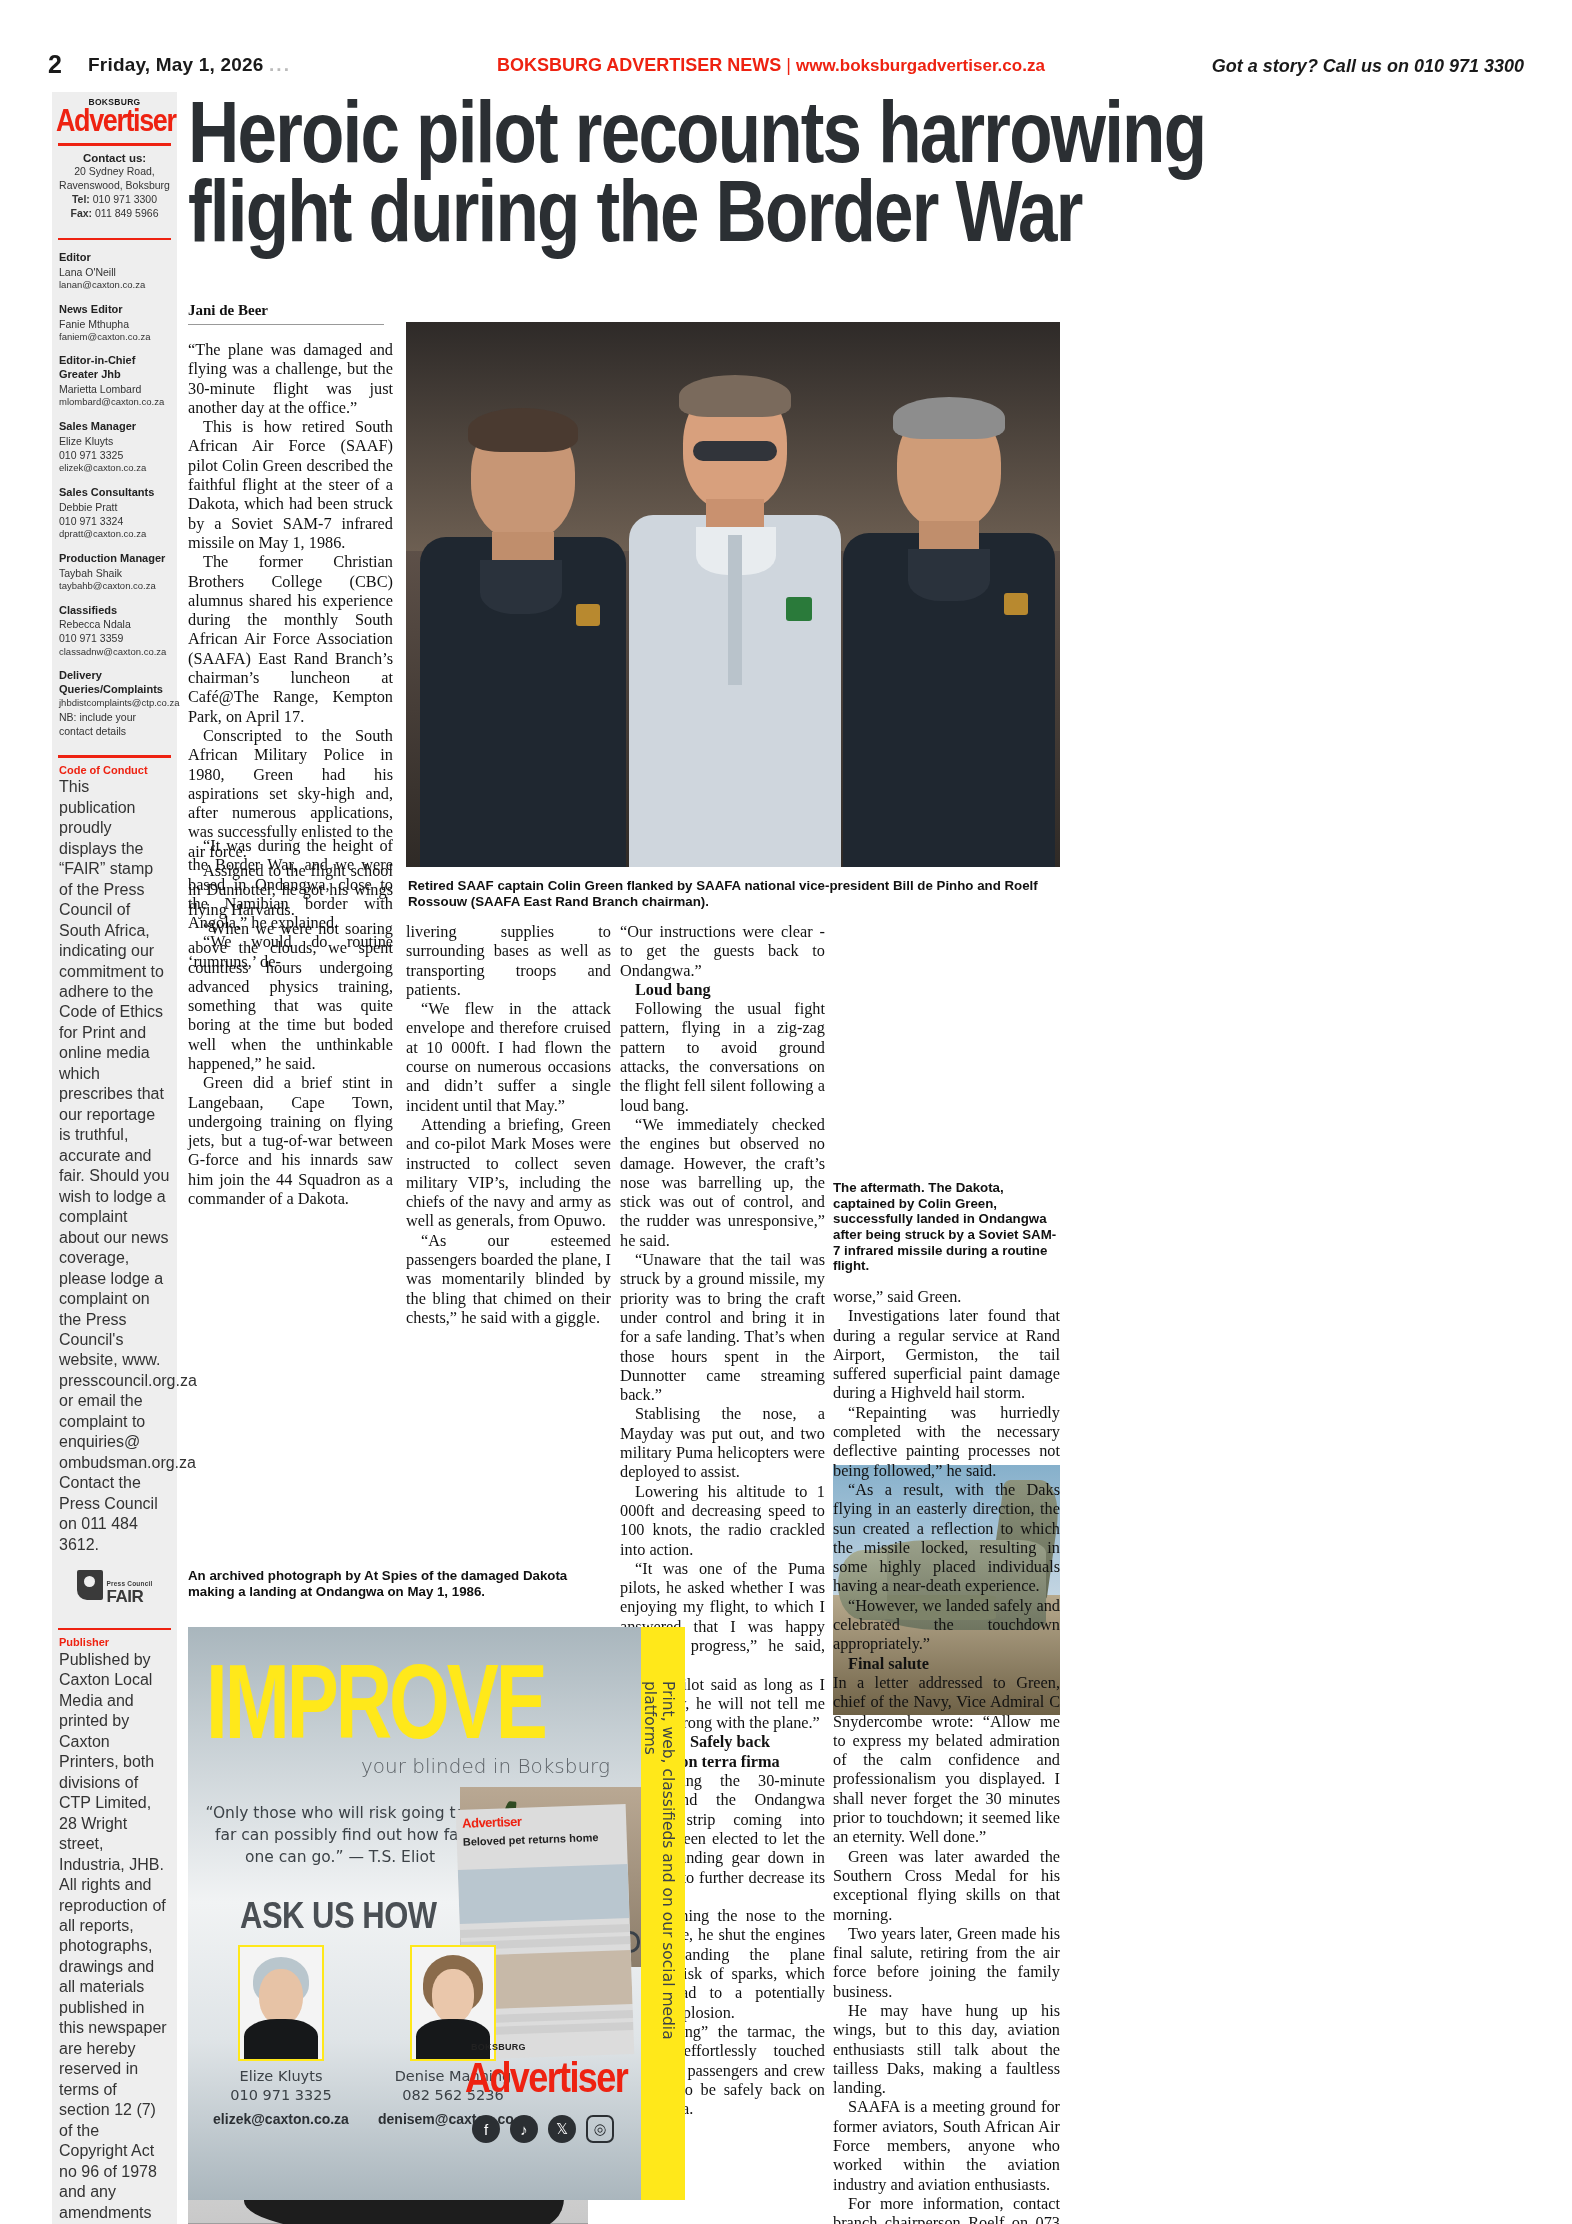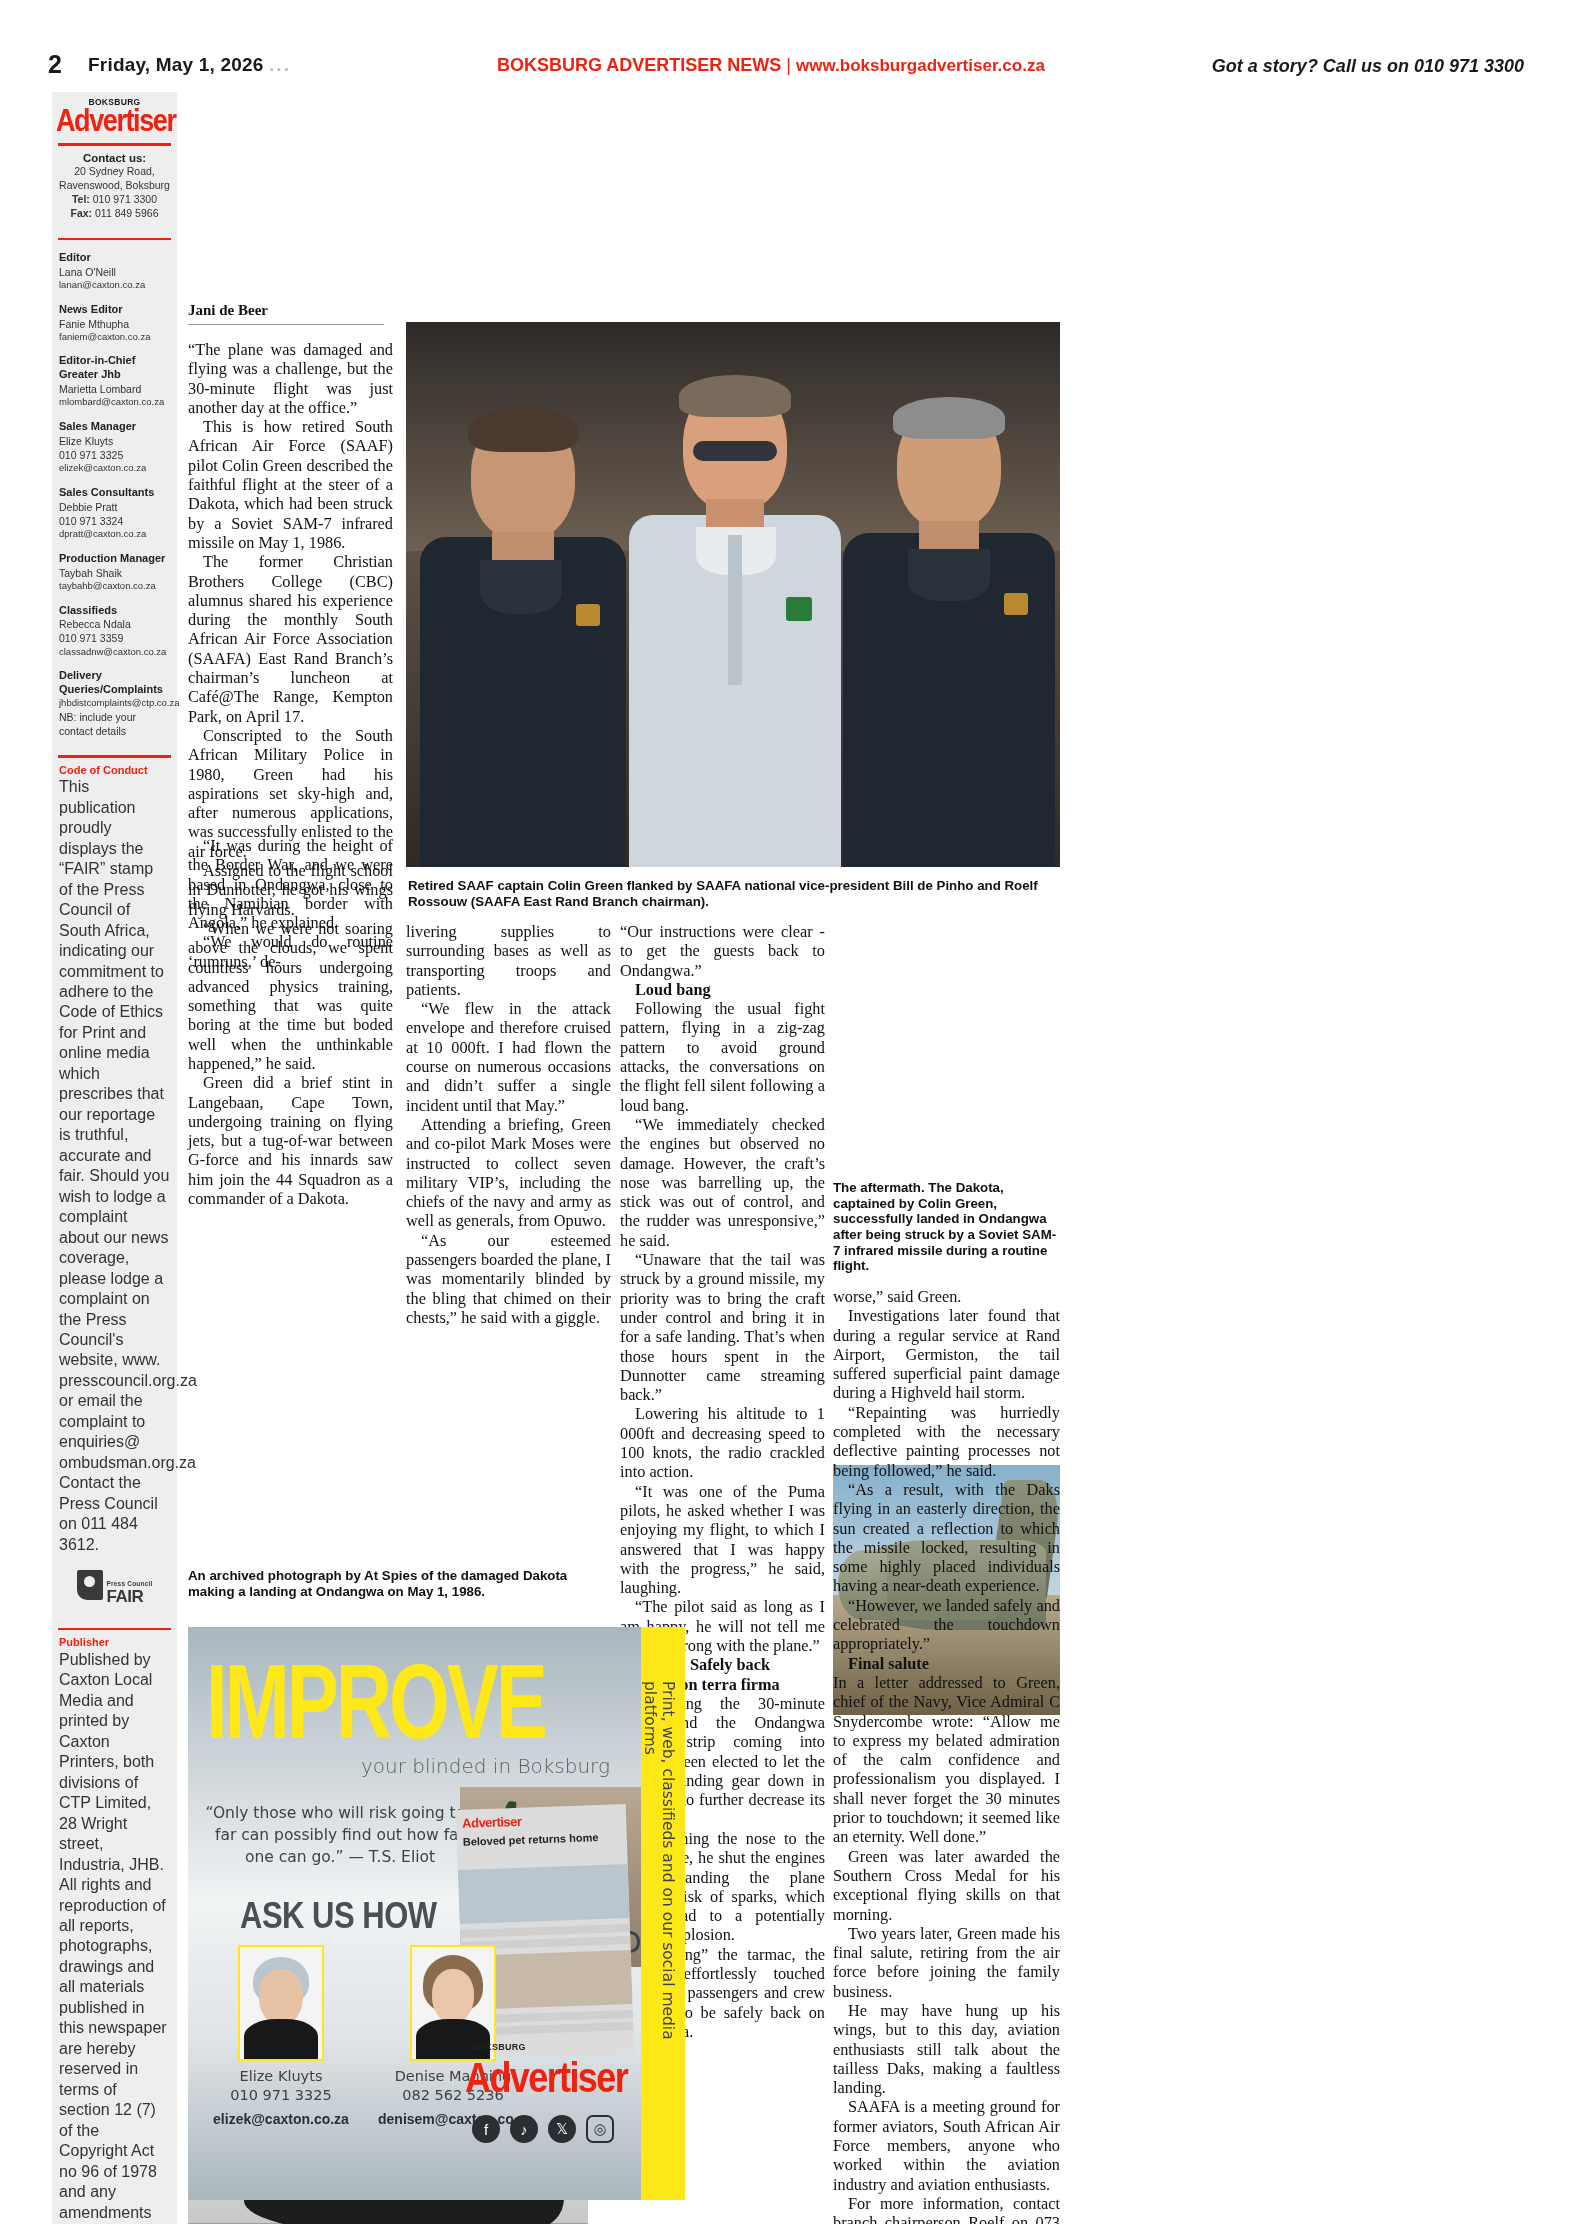--- a/index.html
+++ b/index.html
@@ -438,20 +438,26 @@
       <div class="sb-body tight">Published by Caxton Local Media and printed by Caxton Printers, both divisions of CTP Limited, 28 Wright street, Industria, JHB. All rights and reproduction of all reports, photographs, drawings and all materials published in this newspaper are hereby reserved in terms of section 12 (7) of the Copyright Act no 96 of 1978 and any amendments thereof.</div>
       <div class="caxton-logo">
         <div class="caxton-word">CAXTON</div>
         <div class="caxton-sub">media</div>
       </div>
     </div>
 
     <div class="redrule"></div>
   </div>
 
+  <div class="main">
+    <div class="headline">
+      <div>Heroic pilot recounts harrowing</div>
+      <div>flight during the Border War</div>
+    </div>
+  </div>
 
   <div style="position:absolute; left:188px; top:302px; width:205px;">
     <div class="byline" style="margin-top:0">Jani de Beer</div>
     <div class="byline-rule"></div>
   </div>
 
   <div class="col serif" style="left:188px; top:340px; width:205px;">
     <p class="noind">“The plane was damaged and flying was a challenge, but the 30-minute flight was just another day at the office.”</p>
     <p>This is how retired South African Air Force (SAAF) pilot Colin Green described the faithful flight at the steer of a Dakota, which had been struck by a Soviet SAM-7 infrared missile on May 1, 1986.</p>
     <p>The former Christian Brothers College (CBC) alumnus shared his experience during the monthly South African Air Force Association (SAAFA) East Rand Branch’s chairman’s luncheon at Café@The Range, Kempton Park, on April 17.</p>
@@ -508,20 +514,21 @@
     <p>Attending a briefing, Green and co-pilot Mark Moses were instructed to collect seven military VIP’s, including the chiefs of the navy and army as well as generals, from Opuwo.</p>
     <p>“As our esteemed passengers boarded the plane, I was momentarily blinded by the bling that chimed on their chests,” he said with a giggle.</p>
   </div>
 
   <div class="col serif" style="left:620px; top:922px; width:205px;">
     <p class="noind">“Our instructions were clear - to get the guests back to Ondangwa.”</p>
     <p class="subhead">Loud bang</p>
     <p>Following the usual fight pattern, flying in a zig-zag pattern to avoid ground attacks, the conversations on the flight fell silent following a loud bang.</p>
     <p>“We immediately checked the engines but observed no damage. However, the craft’s nose was barrelling up, the stick was out of control, and the rudder was unresponsive,” he said.</p>
     <p>“Unaware that the tail was struck by a ground missile, my priority was to bring the craft under control and bring it in for a safe landing. That’s when those hours spent in the Dunnotter came streaming back.”</p>
+    <p>Stablising the nose, a Mayday was put out, and two military Puma helicopters were deployed to assist.</p>
     <p>Lowering his altitude to 1 000ft and decreasing speed to 100 knots, the radio crackled into action.</p>
     <p>“It was one of the Puma pilots, he asked whether I was enjoying my flight, to which I answered that I was happy with the progress,” he said, laughing.</p>
     <p>“The pilot said as long as I am happy, he will not tell me what is wrong with the plane.”</p>
     <p class="subhead" style="text-align:center">Safely back</p>
     <p class="subhead" style="text-align:center">on terra firma</p>
     <p>Following the 30-minute flight and the Ondangwa landing strip coming into range, Green elected to let the plane’s landing gear down in an effort to further decrease its speed.</p>
     <p>Positioning the nose to the centre line, he shut the engines down, landing the plane without risk of sparks, which could lead to a potentially deadly explosion.</p>
     <p>“Greasing” the tarmac, the Dakota effortlessly touched down, its passengers and crew relieved to be safely back on terra firma.</p>
 
   </div>

